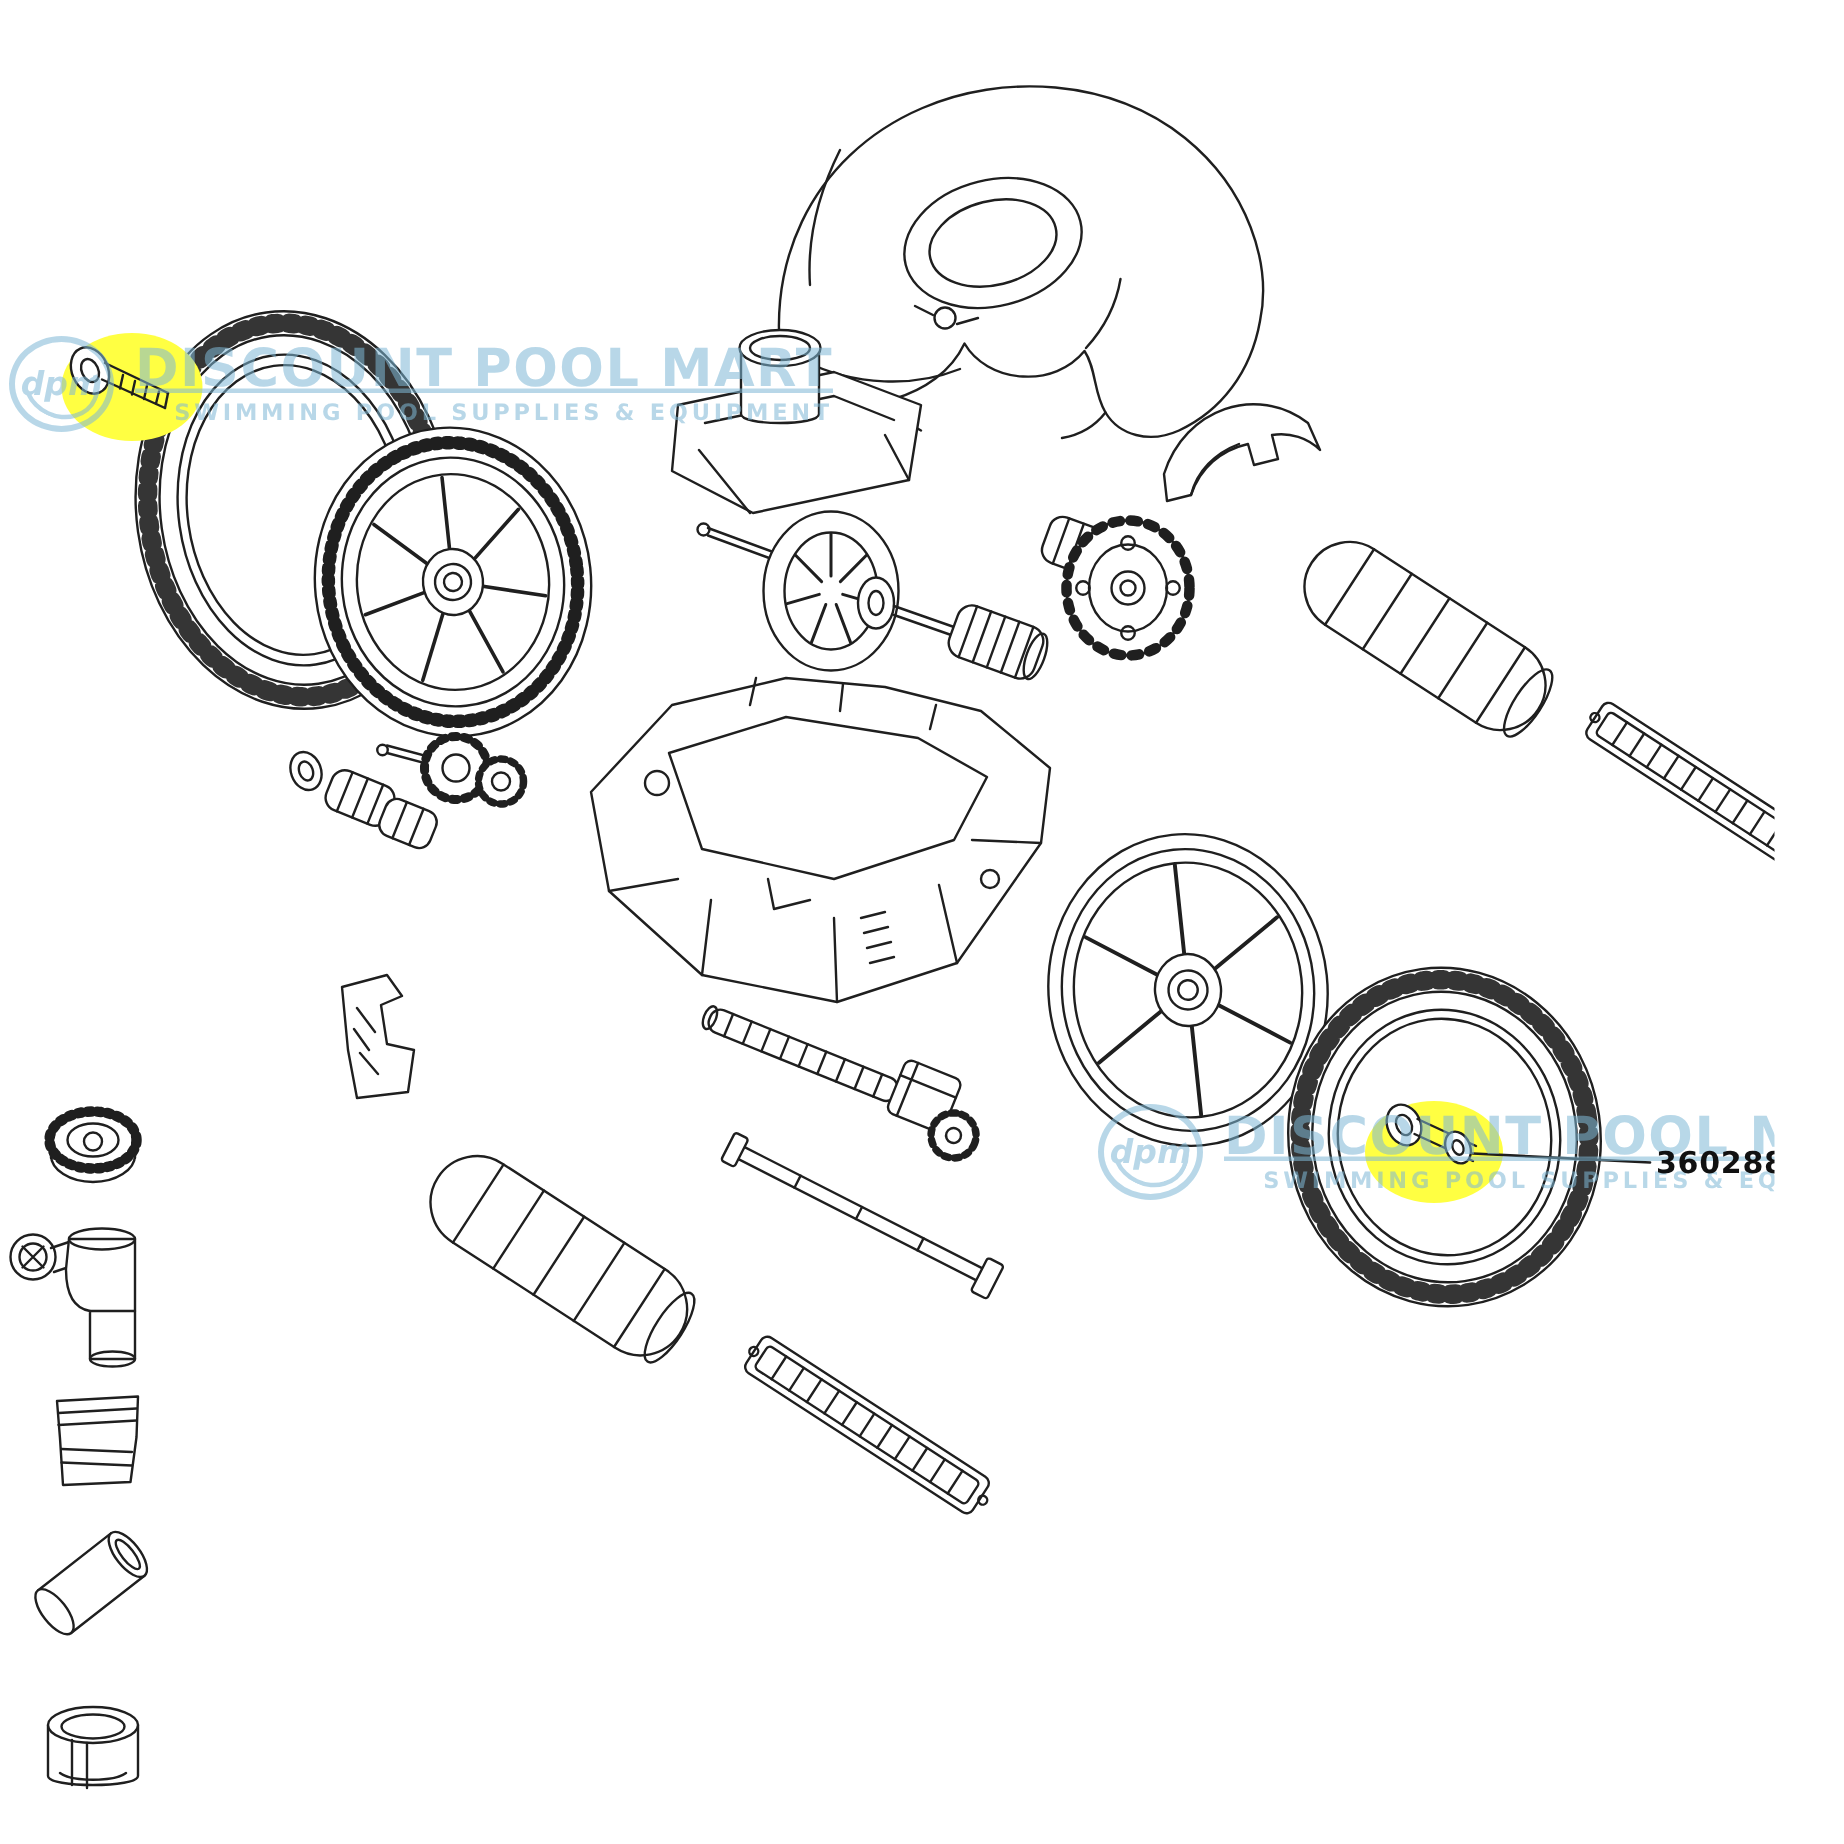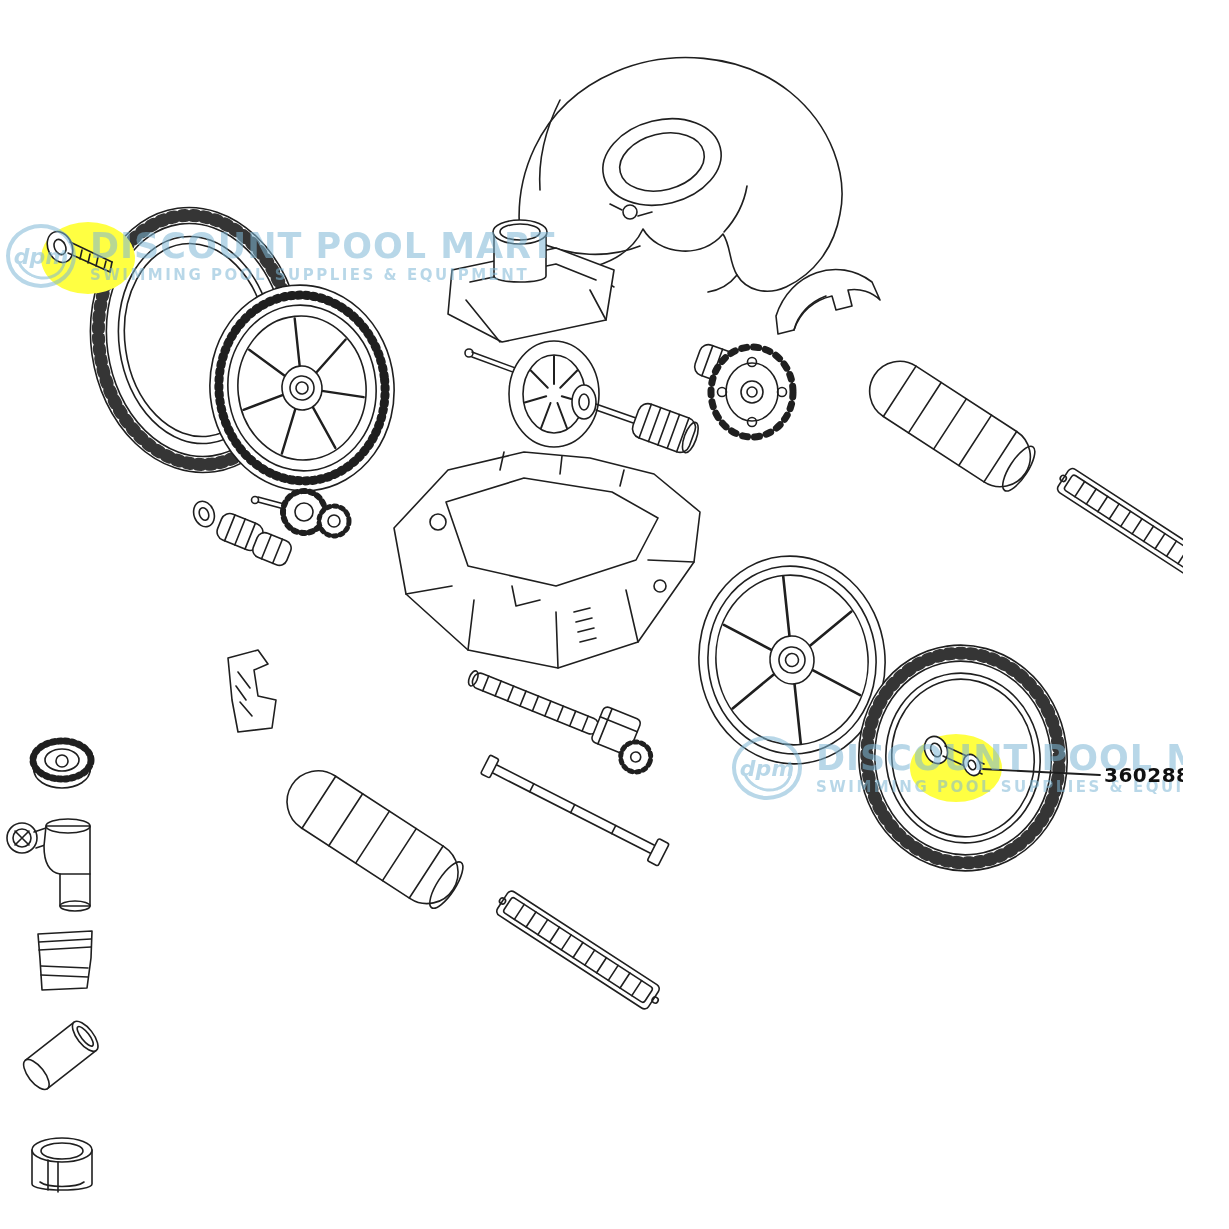--- a/index.html
+++ b/index.html
@@ -10,22 +10,22 @@
   .pw{stroke:#1f1f1f;fill:#ffffff;stroke-linecap:round;stroke-linejoin:round;}
   .hl{stroke:none;}
   .watermark{position:absolute;display:flex;align-items:center;gap:14px;
              color:#7fb8d6;opacity:0.55;pointer-events:none;z-index:5;}
   .wm-logo{width:62px;height:56px;border:4px solid currentColor;border-radius:50%;
            display:flex;align-items:center;justify-content:center;
            font-style:italic;font-weight:bold;font-size:22px;position:relative;flex:none;}
   .wm-logo::before{content:"";position:absolute;inset:5px;border:3px solid currentColor;
            border-top-color:transparent;border-left-color:transparent;border-radius:50%;
            transform:rotate(25deg);}
-  .wm-brand{font-size:35px;font-weight:bold;letter-spacing:1px;white-space:nowrap;line-height:1.0;}
-  .wm-tagline{font-size:15px;font-weight:bold;letter-spacing:2.5px;white-space:nowrap;margin-top:2px;}
+  .wm-brand{font-size:35px;font-weight:bold;letter-spacing:1px;white-space:nowrap;line-height:1.0;text-decoration:underline;}
+  .wm-tagline{font-size:15px;font-weight:bold;letter-spacing:2.5px;white-space:nowrap;margin-top:2px;text-align:right;}
   .part-label{position:absolute;left:1104px;top:763px;font-size:20px;font-weight:bold;
               color:#111;letter-spacing:0.5px;z-index:6;}
 </style>
 </head>
 <body>
 
 <div class="stage">
 
 <svg width="1229" height="1229" viewBox="0 0 1229 1229">
 

